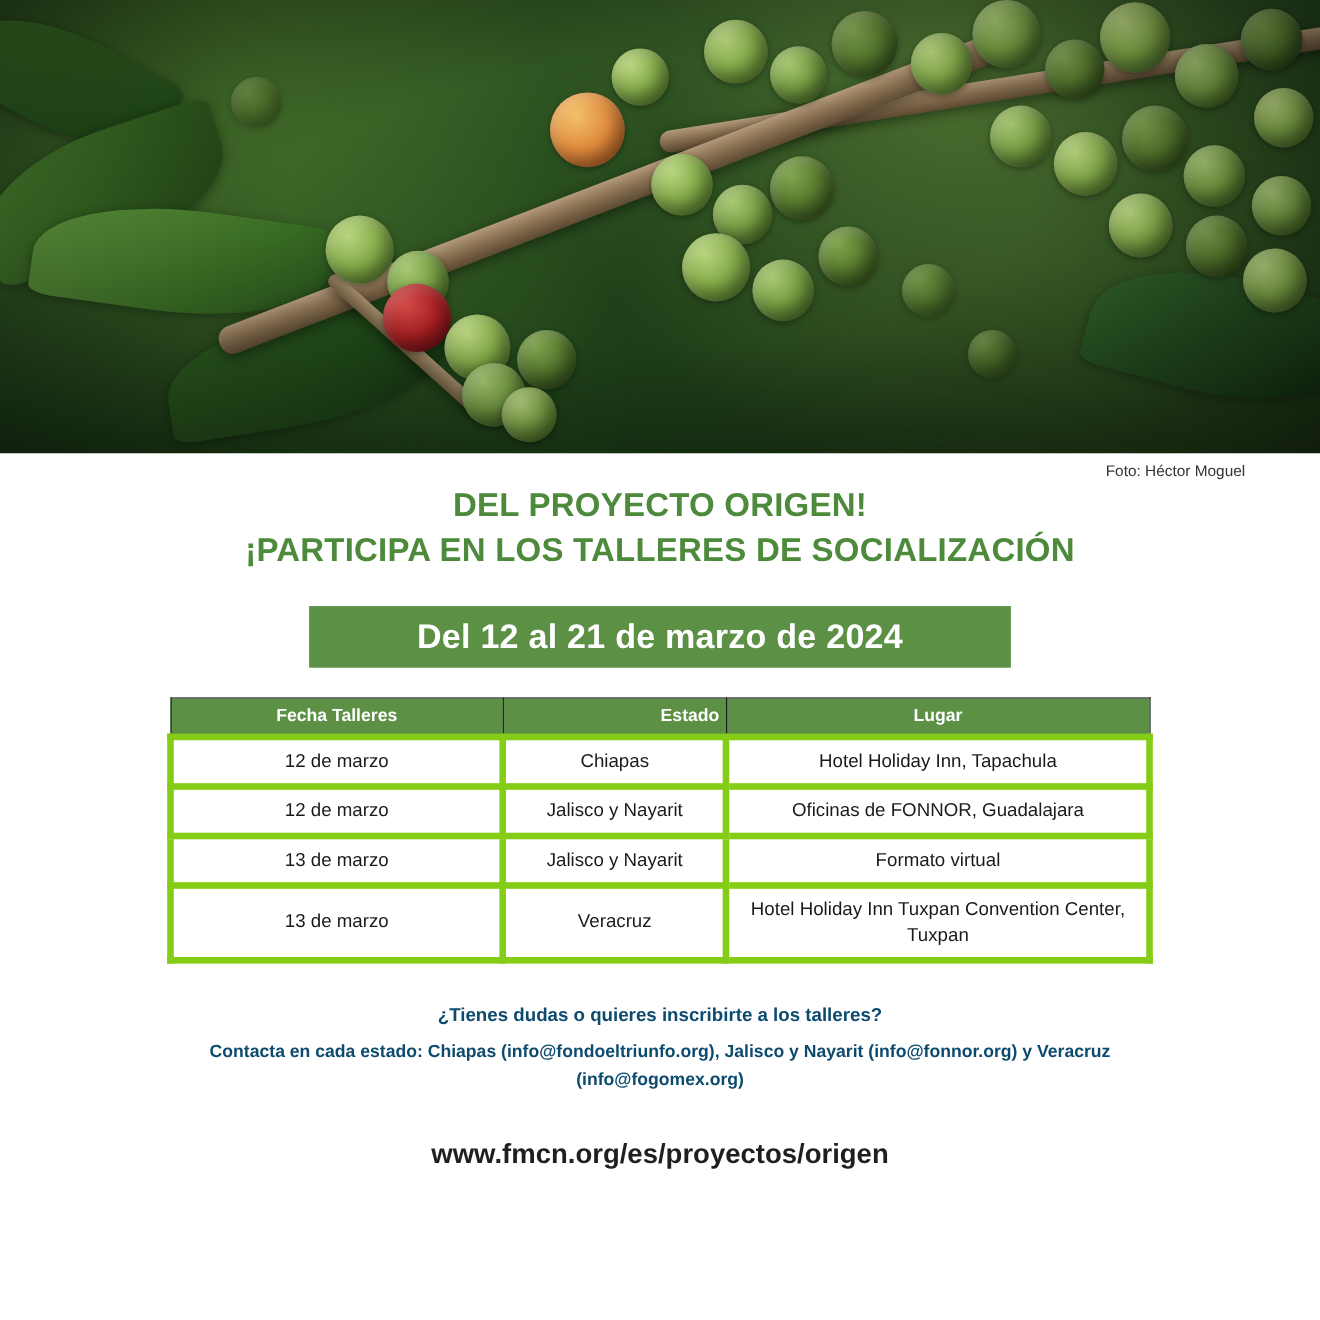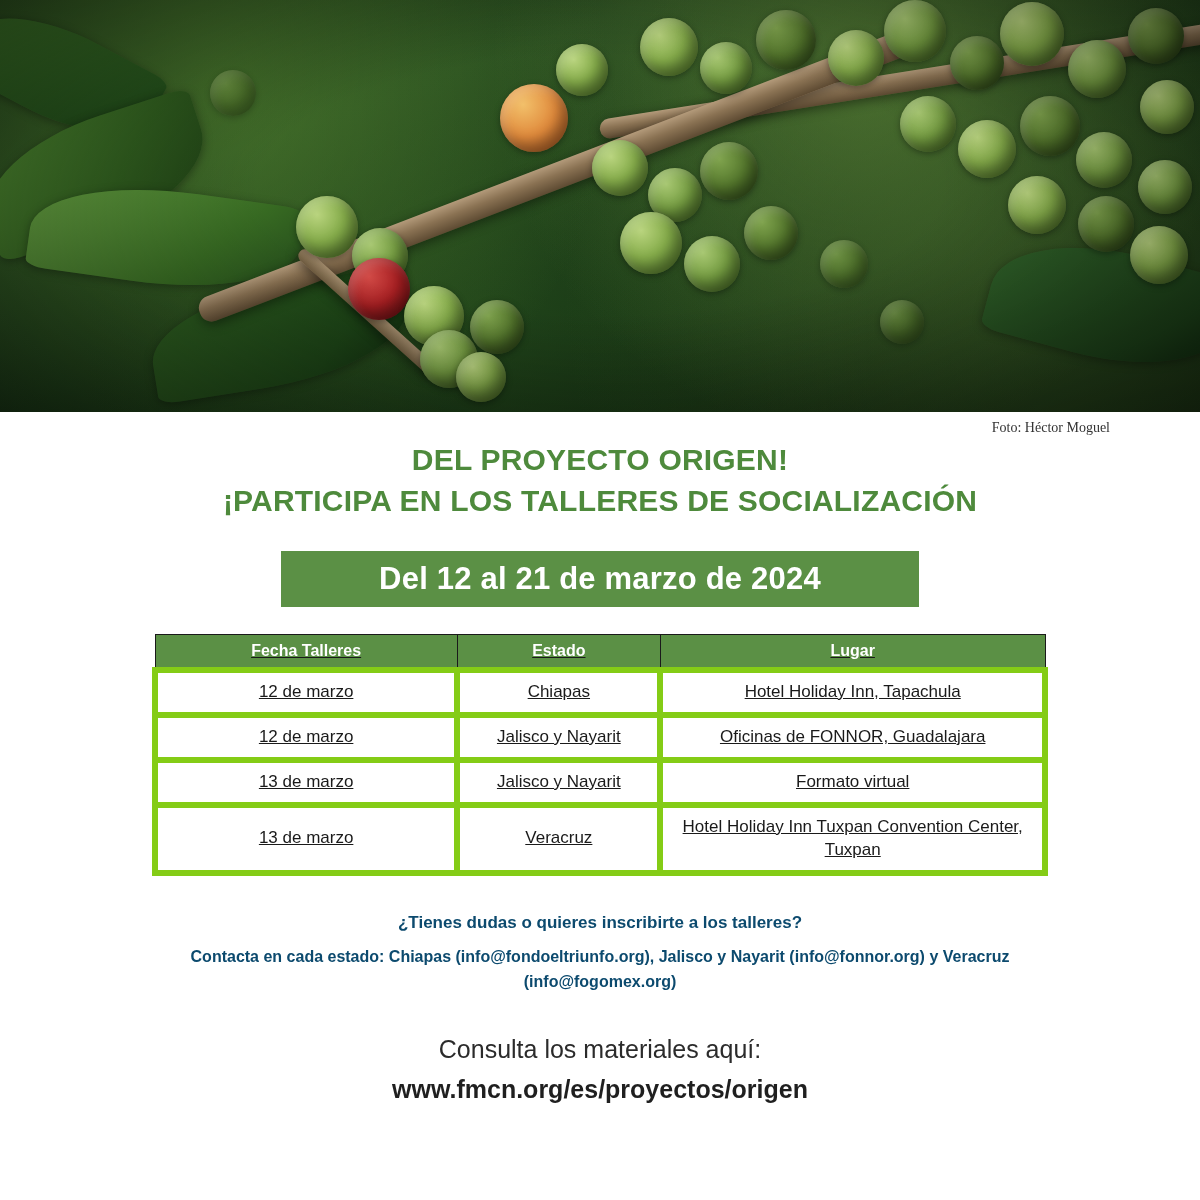--- a/index.html
+++ b/index.html
@@ -85,25 +85,25 @@
     box-shadow: inset -6px -8px 14px rgba(0,0,0,0.35), inset 5px 6px 10px rgba(255,255,255,0.18), 0 2px 6px rgba(0,0,0,0.35);
   }
   .green  { background: radial-gradient(circle at 34% 30%, #b9d47e 0%, #86ad4b 45%, #4d7526 100%); }
   .green2 { background: radial-gradient(circle at 34% 30%, #a7c771 0%, #749c41 48%, #3f6420 100%); }
   .dark   { background: radial-gradient(circle at 34% 30%, #7fa34d 0%, #54772c 50%, #2d4a18 100%); }
   .red    { background: radial-gradient(circle at 34% 30%, #d14a46 0%, #a81f22 50%, #6d0f13 100%); }
   .orange { background: radial-gradient(circle at 34% 30%, #f2c06a 0%, #e08a3c 50%, #a85520 100%); }
 
   .photo-credit {
     position: absolute;
-    right: 90px;
+    right: 68px;
     top: 420px;
     font-size: 14px;
     color: #333333;
-    font-family: Liberation Serif, serif;
+    font-family: Liberation Sans, sans-serif;
   }
 
   
   .headline {
     margin-top: 28px;
     text-align: center;
     color: #4e8a3c;
     font-size: 30px;
     font-weight: bold;
     line-height: 1.35;
@@ -131,39 +131,38 @@
   .table-wrap {
     display: flex;
     justify-content: center;
     margin-top: 27px;
   }
   table.workshops {
     border-collapse: collapse;
     width: 896px;
     font-size: 17px;
     color: #1a1a1a;
-    text-decoration: underline;
   }
   table.workshops th {
     background: #5b9045;
     color: #ffffff;
     font-size: 16px;
     font-weight: bold;
     padding: 7px 6px;
     border: 1px solid #1a1a1a;
   }
   table.workshops td {
     border: 6px solid #84cc16;
     padding: 8px 8px;
     text-align: center;
     vertical-align: middle;
     line-height: 1.35;
   }
   .col-fecha  { width: 312px; }
-  .col-estado { width: 208px; }
+  .col-estado { width: 208px; text-align: right; }
   .col-lugar  { width: 396px; }
 
   
   .contact {
     margin-top: 34px;
     text-align: center;
     color: #0c4a6e;
     font-size: 17px;
     font-weight: bold;
     line-height: 1.55;
@@ -295,15 +294,14 @@
     </tbody>
   </table>
 </div>
 
 <div class="contact">
   <span class="q">¿Tienes dudas o quieres inscribirte a los talleres?</span>
   <span class="detail">Contacta en cada estado: Chiapas (info@fondoeltriunfo.org), Jalisco y Nayarit (info@fonnor.org) y Veracruz (info@fogomex.org)</span>
 </div>
 
 <div class="materials">
-  <span>Consulta los materiales aquí:</span>
   <span class="url">www.fmcn.org/es/proyectos/origen</span>
 </div>
 
 </body></html>

